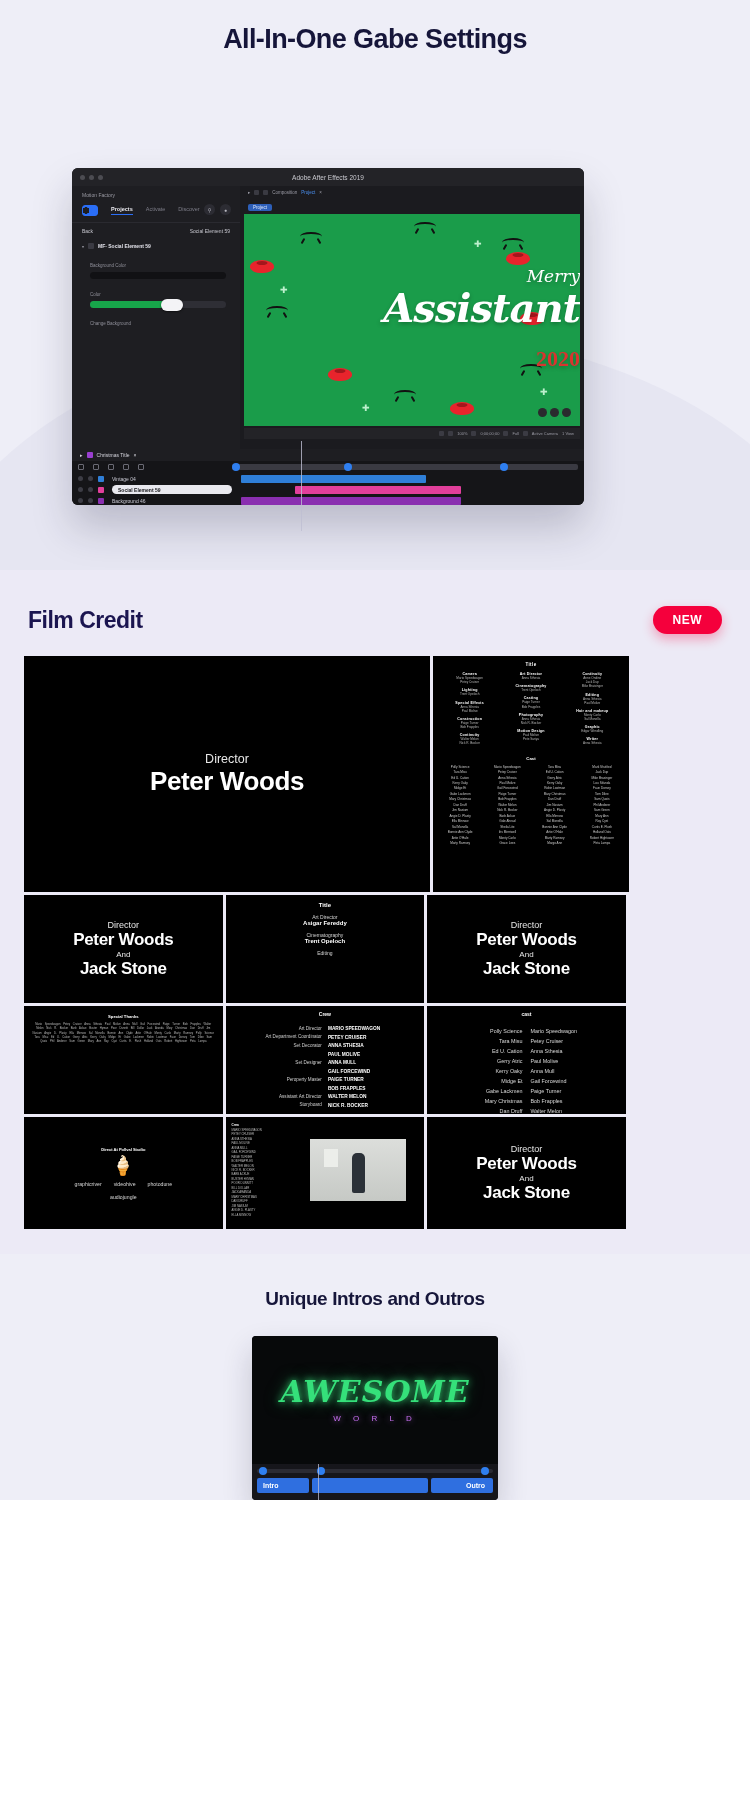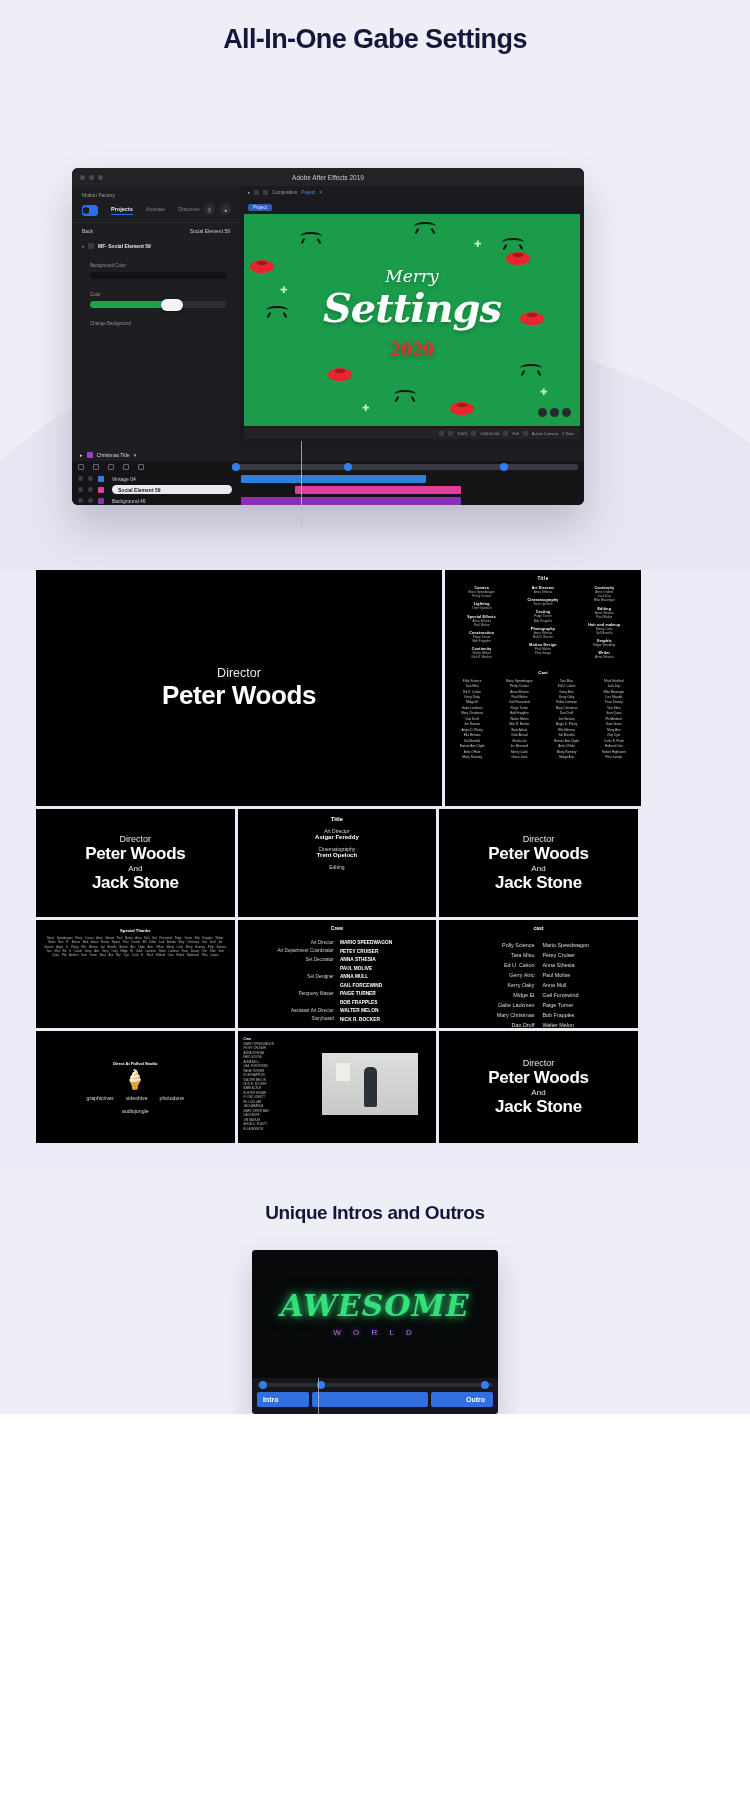--- a/index.html
+++ b/index.html
@@ -135,27 +135,27 @@
   .ae-comptab .mini { width: 5px; height: 5px; background: #3a3a42; border-radius: 1px; }
   .ae-pill {
     margin: 2px 0 3px 8px; display: inline-block;
     background: #2d5fb9; color: #dfe8fb; font-size: 4.5px;
     padding: 1px 5px; border-radius: 2px;
   }
   .ae-canvas {
     margin: 0 4px; height: 212px; background: #1a9c4a; position: relative; overflow: hidden;
   }
   .xmas-script {
-    position: absolute; left: 0; right: 0; text-align: center;
+    position: absolute; left: 0; right: 0; text-align: right;
     font-family: "DejaVu Serif", serif; font-style: italic; color: #fff;
     text-shadow: 0 2px 4px rgba(0,0,0,.25);
   }
   .xm1 { top: 52px; font-size: 17px; }
   .xm2 { top: 70px; font-size: 40px; font-weight: 700; letter-spacing: -1px;}
-  .xm3 { top: 122px; font-size: 22px; font-weight: 700; color: #d8342f; font-style: normal; font-family:"Liberation Serif",serif;}
+  .xm3 { top: 132px; font-size: 22px; font-weight: 700; color: #d8342f; font-style: normal; font-family:"Liberation Serif",serif;}
   .lip {
     position: absolute; width: 24px; height: 13px; background: #e8242c;
     border-radius: 50% 50% 45% 45%;
   }
   .lip::after{
     content:""; position:absolute; left:50%; top:1px; transform:translateX(-50%);
     width:11px; height:4px; background:#a4161c; border-radius:50%;
   }
   .lash {
     position: absolute; width: 22px; height: 9px;
@@ -223,21 +223,21 @@
   .credit-head {
     display: flex; align-items: center; justify-content: space-between;
     padding: 36px 28px 22px 28px;
   }
   .h2 { font-size: 23px; font-weight: 800; color: #1b1550; letter-spacing: -0.5px; }
   .badge-new {
     background: #f5003c; color: #fff; font-size: 12px; font-weight: 800;
     padding: 7px 20px; border-radius: 16px; letter-spacing: .5px;
     box-shadow: 0 5px 12px rgba(245,0,60,.33);
   }
-  .grid-credits { padding: 0 36px; }
+  .grid-credits { padding: 0 24px; }
   .row { display: flex; gap: 3px; margin-bottom: 3px; }
   .cell { background: #000; position: relative; overflow: hidden; }
   .cell.big-left  { width: 406px; height: 236px; }
   .cell.big-right { width: 196px; height: 236px; }
   .cell.third { width: 198.6px; height: 108px; }
   .cell.r4 { height: 112px; }
 
   .cc { color: #fff; text-align: center; }
   .c-role { font-size: 12.5px; font-weight: 400; color: #e8e8e8; }
   .c-name { font-size: 26px; font-weight: 800; letter-spacing: -0.4px; }
@@ -442,21 +442,21 @@
           <div class="lip" style="left:6px; top:46px;"></div>
           <div class="lip" style="left:262px; top:38px;"></div>
           <div class="lip" style="left:276px; top:98px;"></div>
           <div class="lip" style="left:84px; top:154px;"></div>
           <div class="lip" style="left:206px; top:188px;"></div>
           <div class="spark" style="left:36px; top:72px;">✚</div>
           <div class="spark" style="left:230px; top:26px;">✚</div>
           <div class="spark" style="left:296px; top:174px;">✚</div>
           <div class="spark" style="left:118px; top:190px;">✚</div>
           <div class="xmas-script xm1">Merry</div>
-          <div class="xmas-script xm2">Settings</div>
+          <div class="xmas-script xm2">Assistant</div>
           <div class="xmas-script xm3">2020</div>
           <div class="ae-socials">
             <i></i>
             <i></i>
             <i></i>
           </div>
         </div>
 
         <div class="ae-viewbar">
           <span class="g"></span>
@@ -514,20 +514,24 @@
           <span class="nm">Background 46</span>
           <span class="ae-bar" style="left:163px; width:220px; background:#8a2fb0"></span>
         </div>
       </div>
     </div>
   </div>
   <div class="ae-playhead"></div>
 </section>
 
 <section class="sec-credit">
+  <div class="credit-head">
+    <h2 class="h2">Film Credit</h2>
+    <span class="badge-new">NEW</span>
+  </div>
 
   <div class="grid-credits">
 
     <div class="row">
       <div class="cell big-left">
         <div class="center-abs cc">
           <div class="c-role">Director</div>
           <div class="c-name">Peter Woods</div>
         </div>
       </div>

